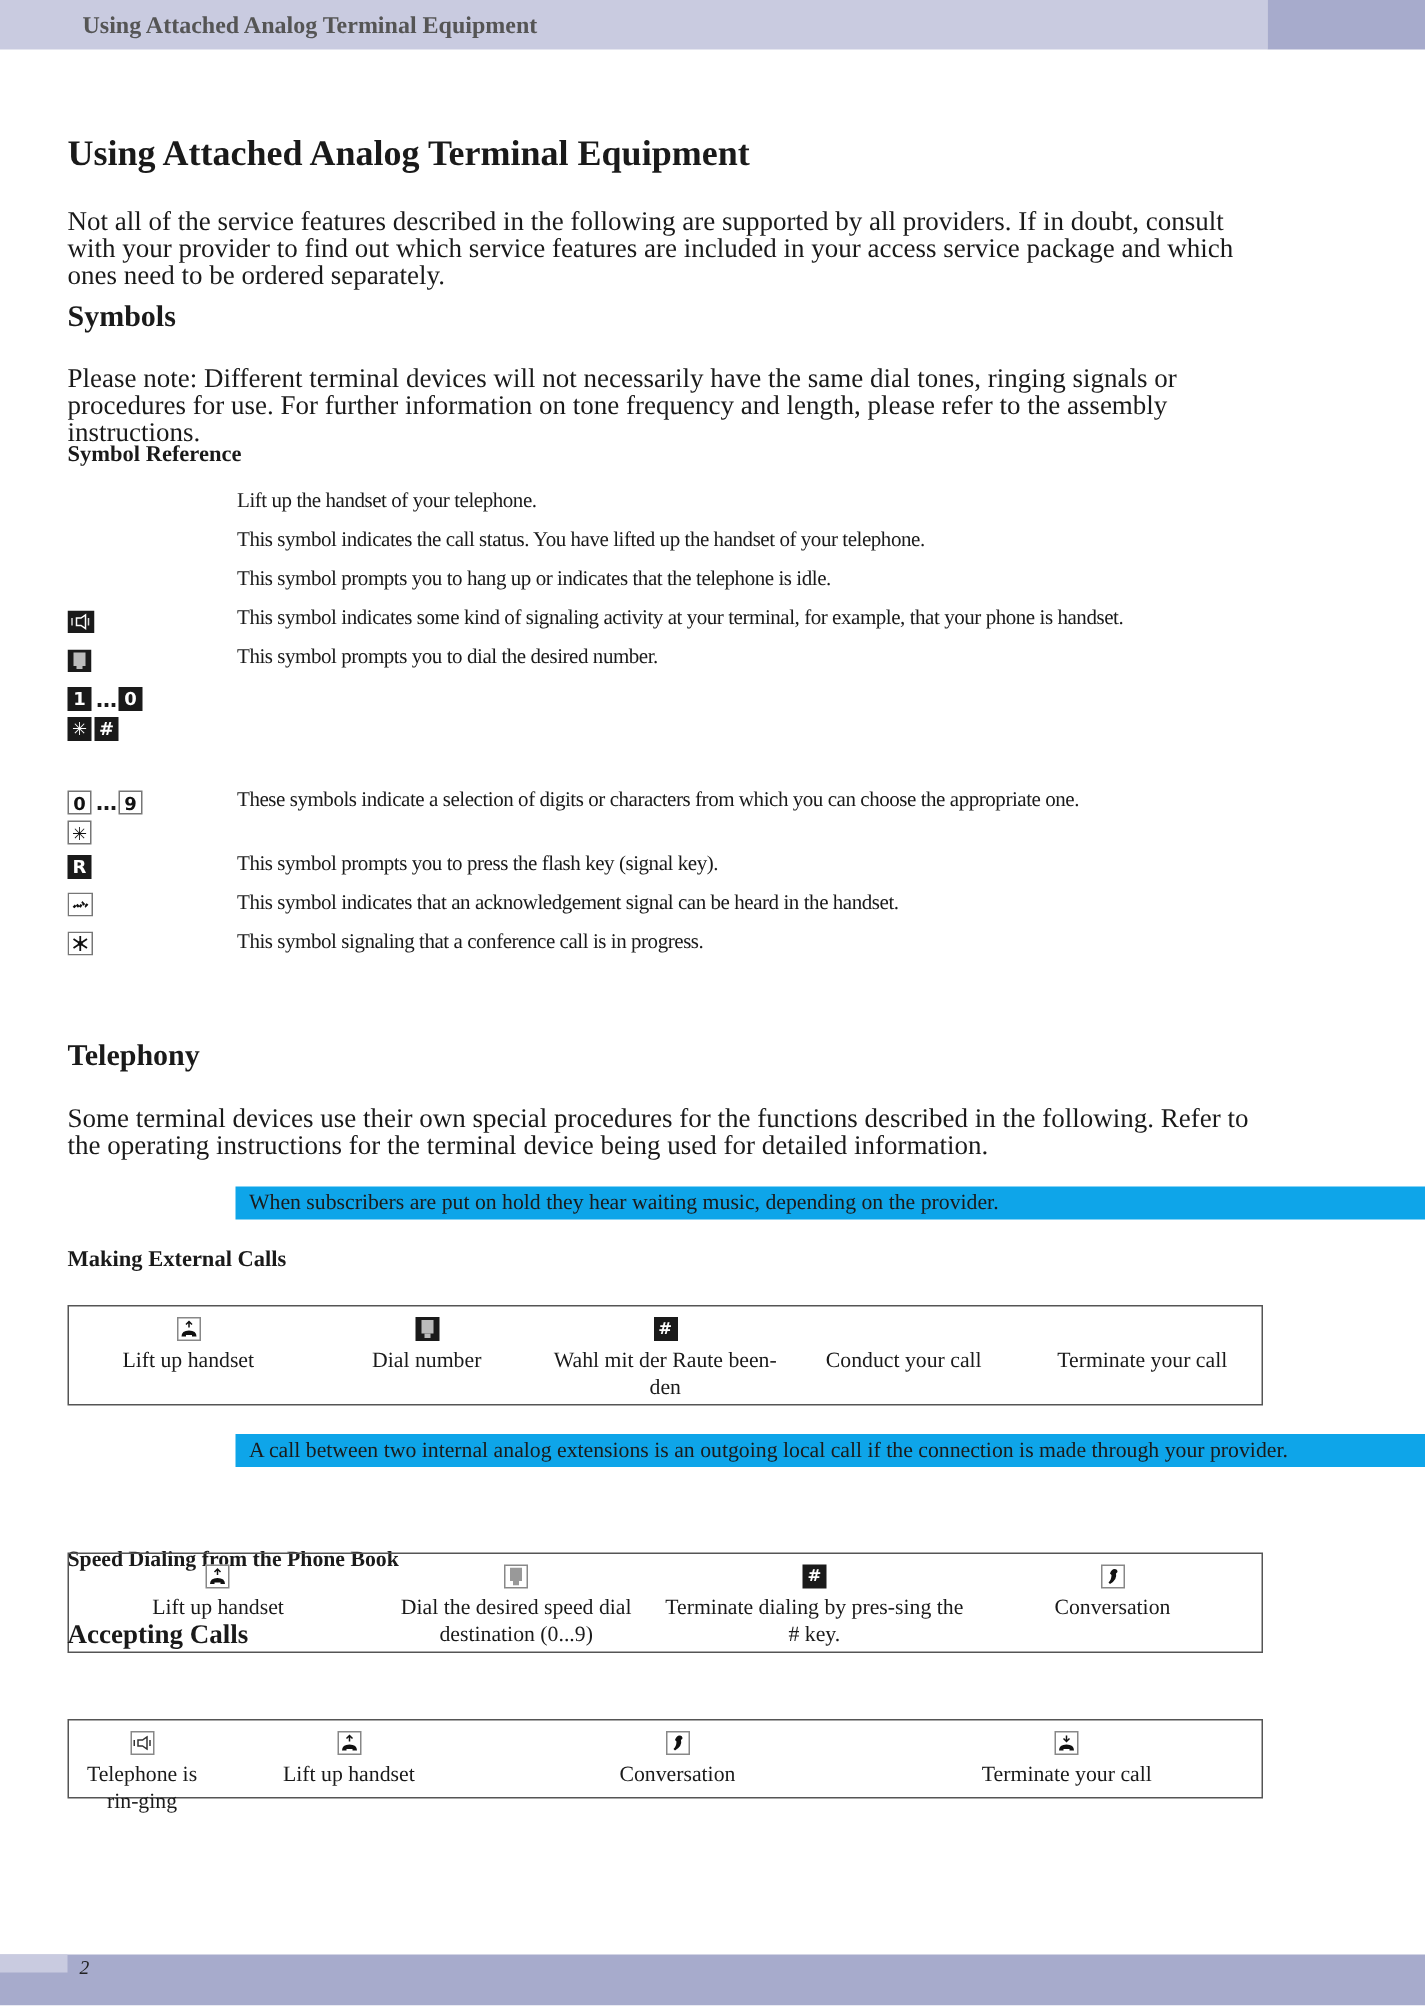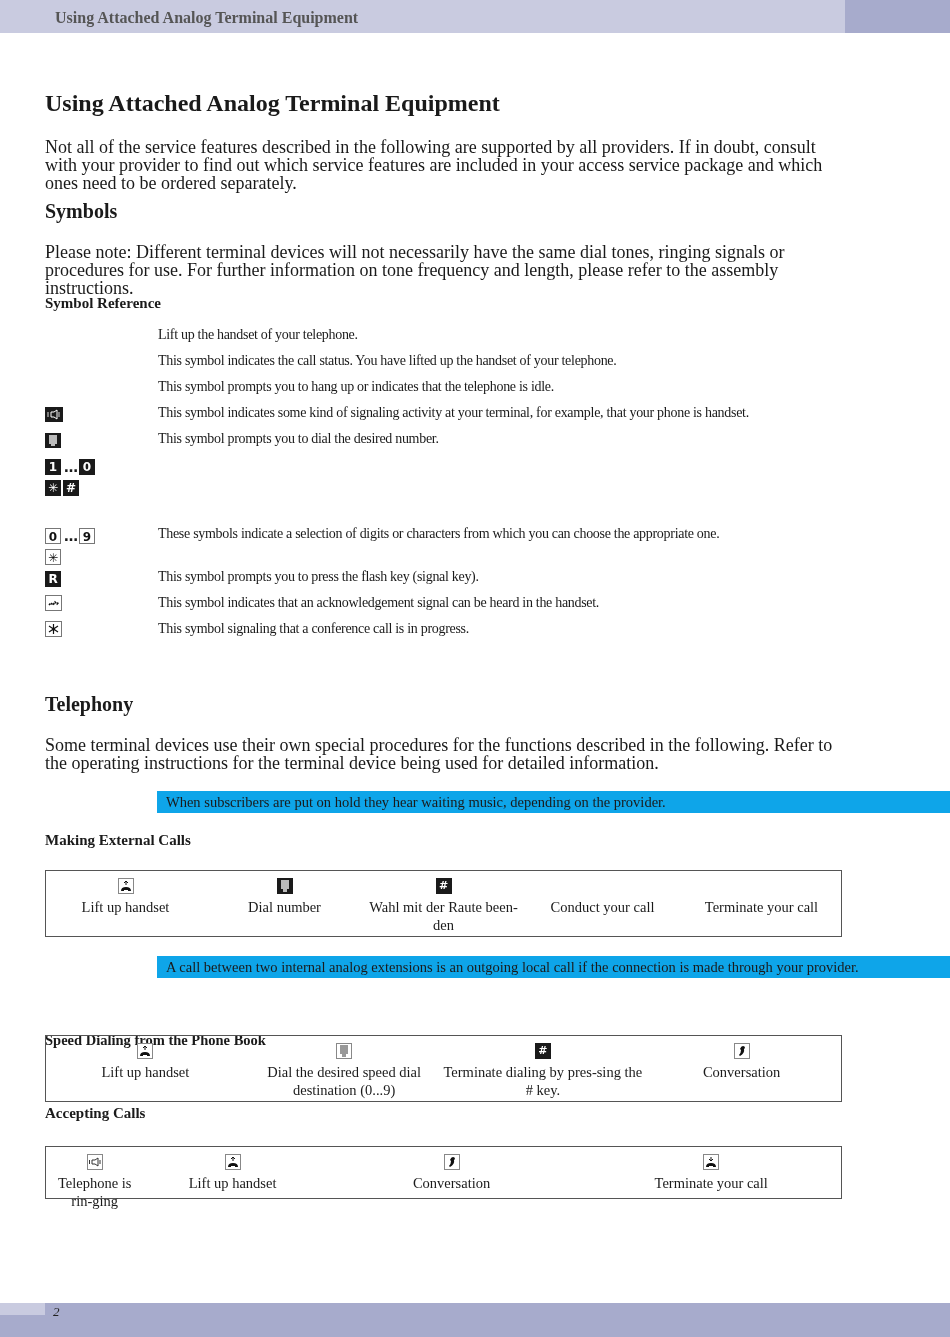--- a/index.html
+++ b/index.html
@@ -200,21 +200,21 @@
         <span class="ibox light">
           <svg width="10" height="12" viewBox="0 0 10 12">
             <path d="M6 1q2 0 2 2l-1 1q1 4-4 7l-1-1q2-2 2-5l-1-1q1-3 3-3z" fill="#111"></path>
           </svg>
         </span>
       </div>
     <div>Conversation</div>
   </div>
 </div>
 
-<div class="h3" style="top:1105px; font-size:15px;">Accepting Calls</div>
+<div class="h3" style="top:1079px; font-size:18px;">Accepting Calls</div>
 <div class="steps" style="top:1146px; height:53px;">
   <div class="step" style="flex:0.6;">
     <div class="ic">
         <span class="ibox light">
           <svg width="13" height="10" viewBox="0 0 13 10">
             <path d="M4 3h3l3-2v8l-3-2H4z" fill="none" stroke="#333"></path>
             <path d="M1.5 3v4M12 3v4" stroke="#333"></path>
           </svg>
         </span>
       </div>

